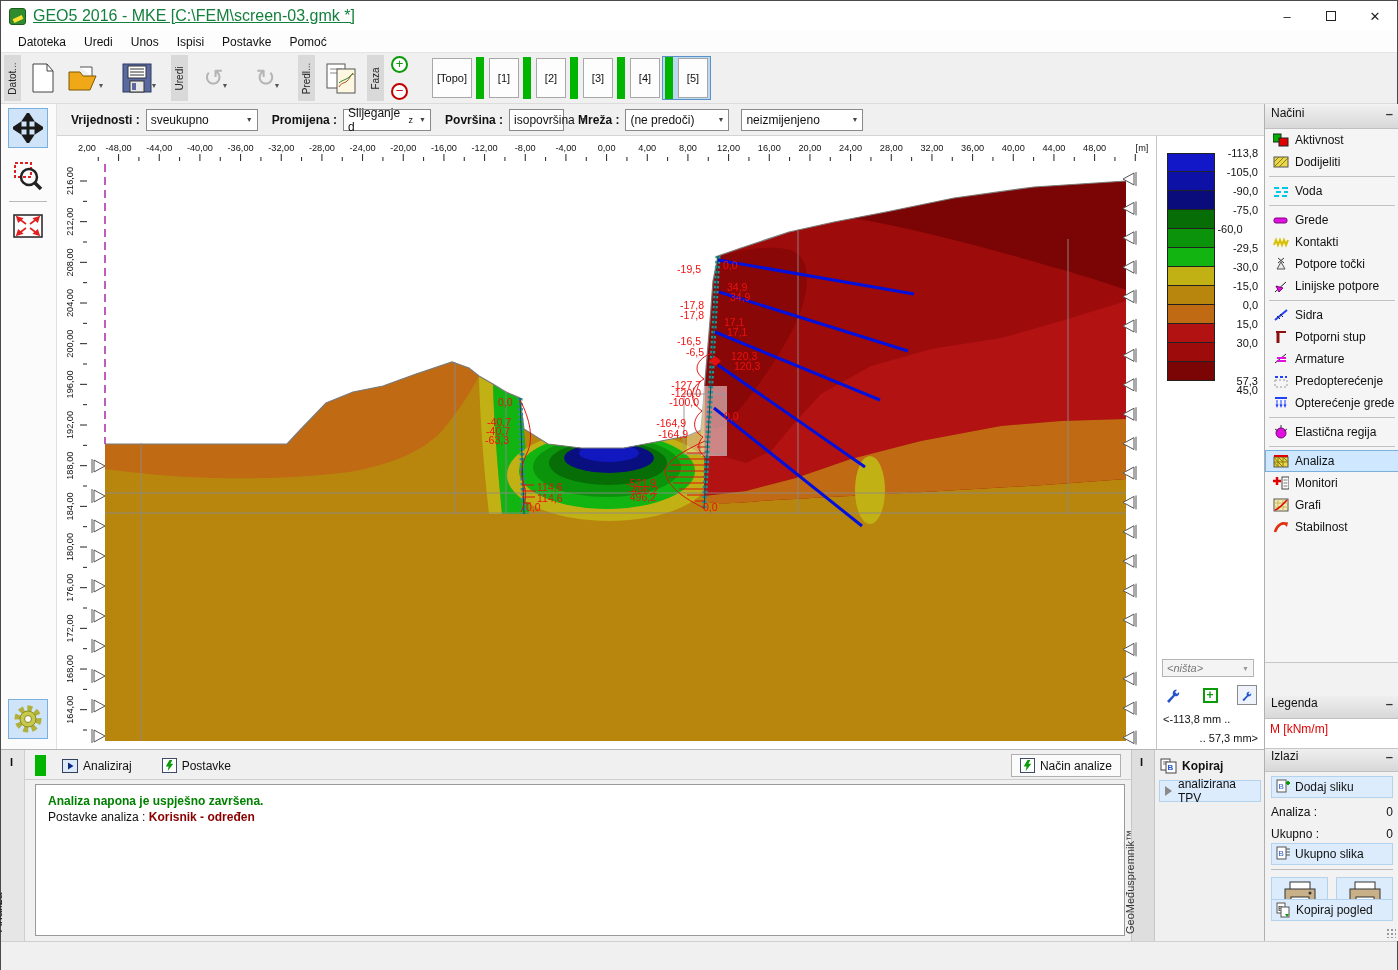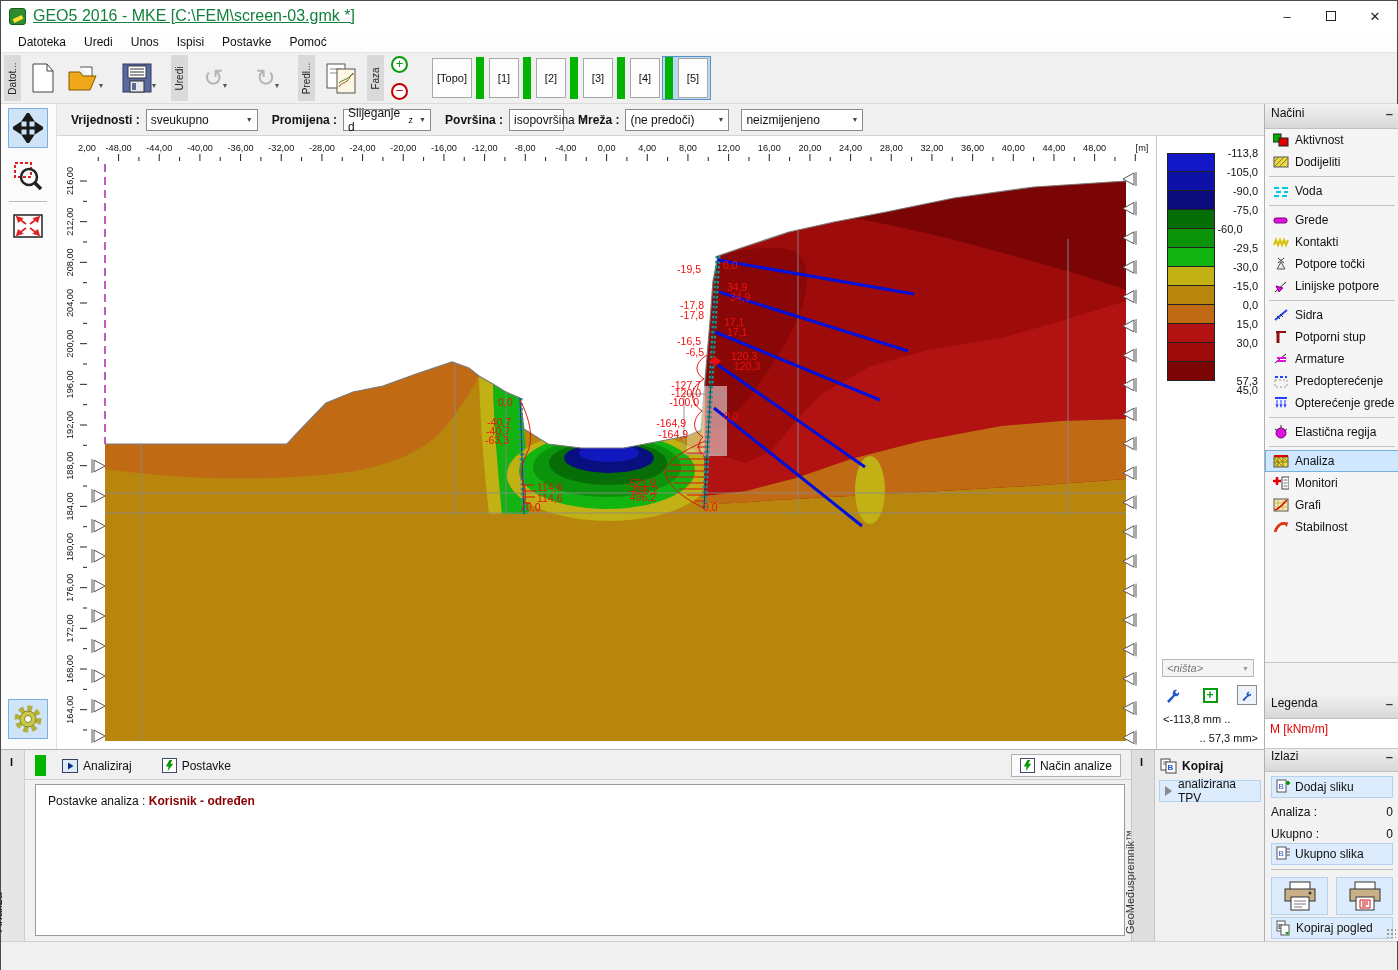--- a/index.html
+++ b/index.html
@@ -935,21 +935,21 @@
         <div class="printbtn">
           <svg width="34" height="30" viewBox="0 0 34 30">
               <rect x="7" y="1" width="20" height="8" fill="#fff" stroke="#333"></rect>
               <rect x="2" y="8" width="30" height="12" fill="#c8b088" stroke="#333"></rect>
               <rect x="8" y="16" width="18" height="13" fill="#fff" stroke="#333"></rect>
               <path d="M12,19 L22,19 L22,27 L12,27 Z" fill="none" stroke="#cc1111"></path>
               <path d="M14,21 L20,21 M14,23 L20,23 M14,25 L18,25" stroke="#cc1111"></path>
             </svg>
         </div>
       </div>
-      <div class="blbtn" style="top:168px">
+      <div class="blbtn" style="top:150px">
         <svg width="15" height="16" viewBox="0 0 15 16">
             <rect x="1" y="1" width="8" height="10" fill="#fff" stroke="#555"></rect>
             <text x="2" y="9" font-size="8" fill="#111">B</text>
             <rect x="5" y="5" width="8" height="10" fill="#fff" stroke="#555"></rect>
             <path d="M9,12 L13,12 L11,15 Z" fill="#0a9a0a"></path>
           </svg>
         <span>Kopiraj pogled</span>
       </div>
     </div>
     <div class="grip"></div>
@@ -978,20 +978,21 @@
       </div>
       <div class="framebtn modebtn">
         <svg width="15" height="15" viewBox="0 0 16 16">
             <rect x="0.5" y="0.5" width="15" height="15" fill="#fff" stroke="#33415e"></rect>
             <polygon points="8,2 4,9 7,9 6,14 12,6 9,6 11,2" fill="#0a9a0a"></polygon>
           </svg>
         <span>Način analize</span>
       </div>
     </div>
     <div class="resultsbox">
+      <div class="res-success">Analiza napona je uspješno završena.</div>
       <div><span>Postavke analiza : </span><span class="res-strong">Korisnik - određen</span></div>
     </div>
     <div class="geostrip">
       <div class="ihandle" style="left:8px">I</div>
       <div class="txt">GeoMeđuspremnik™</div>
     </div>
     <div class="kopirajarea">
       <div class="kopirajhdr">
         <svg width="17" height="16" viewBox="0 0 17 16">
             <rect x="1" y="1" width="9" height="11" fill="#fff" stroke="#444"></rect>

